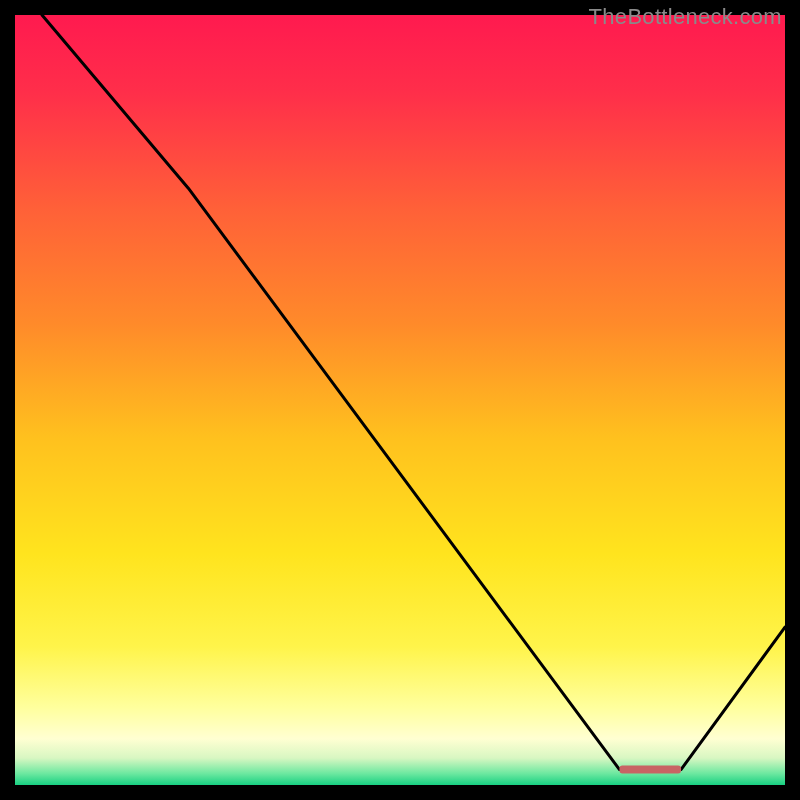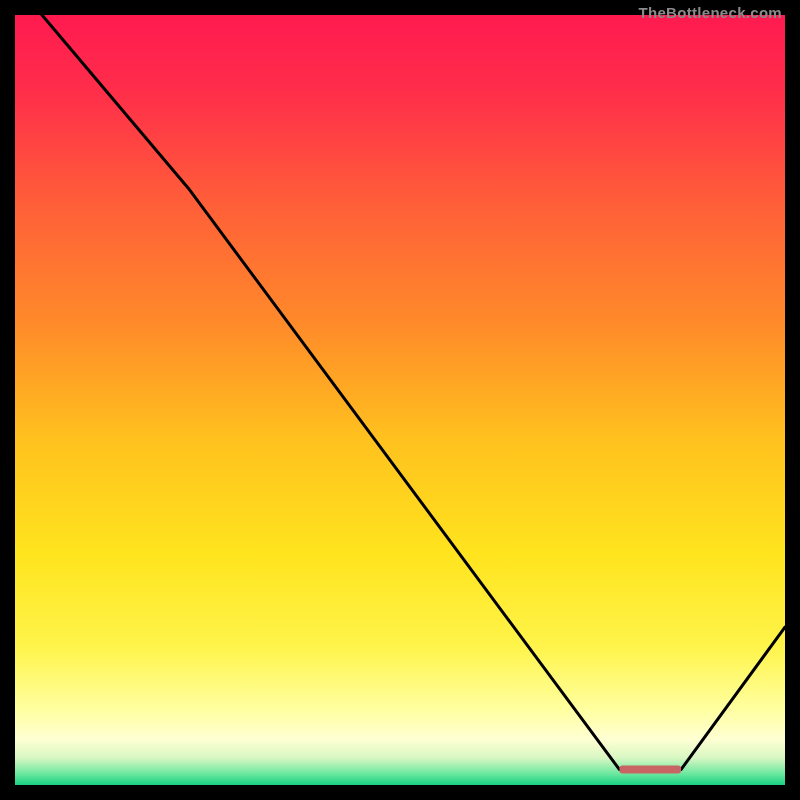--- a/index.html
+++ b/index.html
@@ -16,22 +16,22 @@
     height: 800px;
   }
   svg {
     display: block;
   }
   .watermark {
     position: absolute;
     top: 4px;
     right: 18px;
     font-family: Arial, Helvetica, sans-serif;
-    font-size: 15px;
-    font-weight: bold;
+    font-size: 22px;
+    font-weight: normal;
     color: #8a8a8a;
     letter-spacing: 0.3px;
   }
 </style>
 </head>
 <body>
 
 <div class="chart-container">
   <svg id="chart-svg" width="800" height="800" viewBox="0 0 800 800">
     <defs>

